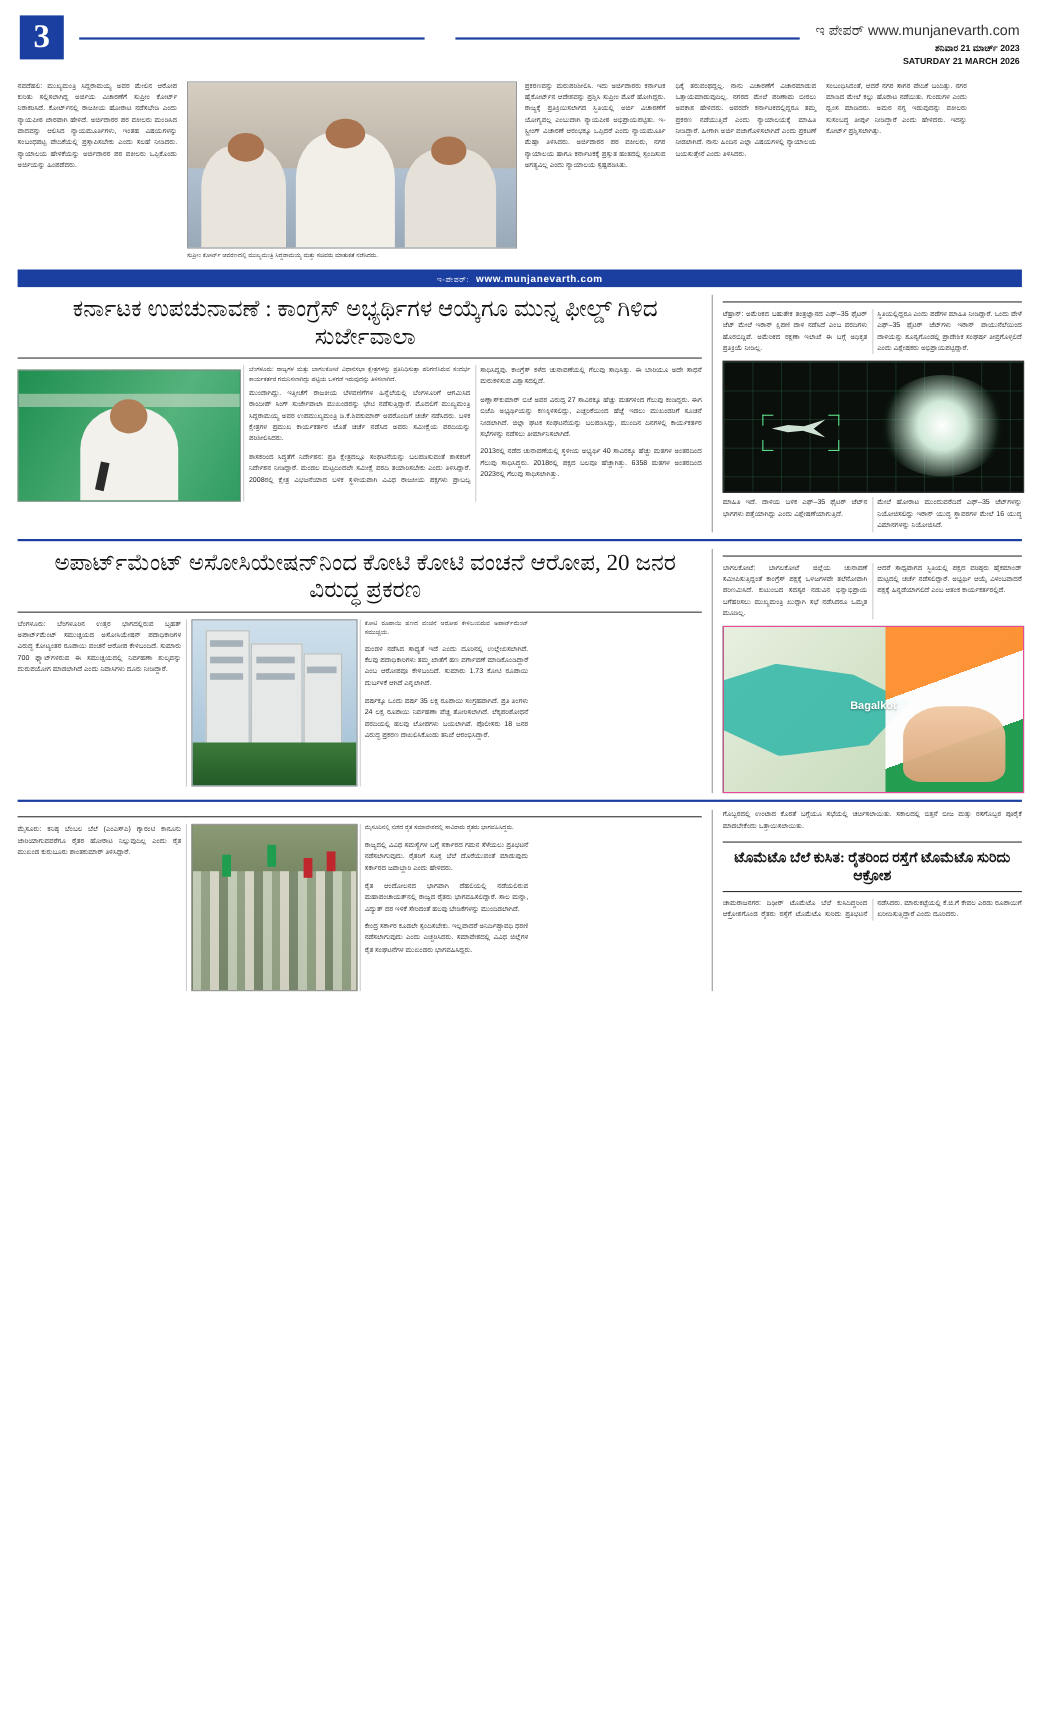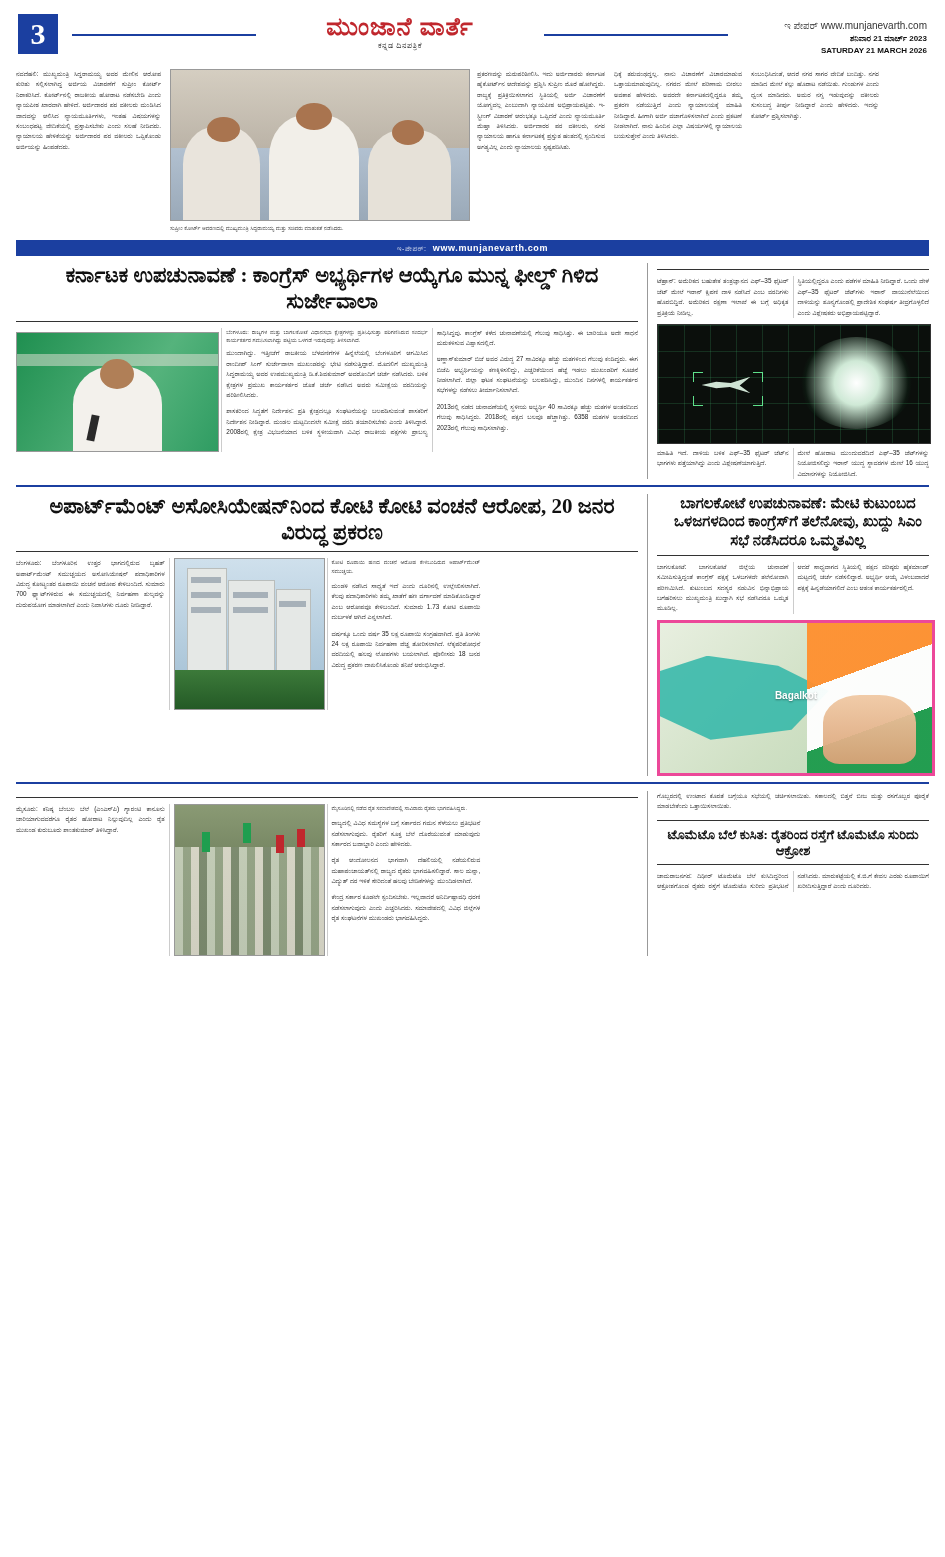--- a/index.html
+++ b/index.html
@@ -37,21 +37,21 @@
     font-size:25px;font-weight:bold;color:#c0272d;letter-spacing:1px;
     line-height:1.05;
   }
   .mast-sub{
     font-size:8px;color:#222;margin-top:1px;letter-spacing:.5px;
   }
   .mast-right{
     text-align:right;min-width:185px;font-size:8px;line-height:1.5;color:#111;
     padding-top:4px;
   }
-  .mast-right .site{font-size:10px;color:#333;}
+  .mast-right .site{font-size:13px;color:#333;}
   .mast-right .date1{font-weight:bold;font-size:8px;}
   .mast-right .date2{font-weight:bold;font-size:8px;}
 
   
   .banner{
     margin:6px 16px 0 16px;
     background:#c0272d;color:#fff;
     font-family:"Liberation Serif", serif;
     font-weight:bold;font-size:16.5px;
     text-align:center;padding:5px 6px 6px 6px;
@@ -101,21 +101,21 @@
   .body-wrap{margin:0 16px;}
   .hr-thin{border-top:1px solid #333;margin:6px 0 0 0;}
   .hr-thick{border-top:2px solid #1b3fa0;margin:6px 0 0 0;}
 
   .sec{display:grid;gap:9px;}
   .sec2{grid-template-columns:1fr 282px;}
   .vline{border-left:1px solid #999;padding-left:9px;}
 
   .hl{
     font-family:"Liberation Serif", serif;
-    font-weight:bold;text-align:center;line-height:1.22;color:#111;margin-left:10px;
+    font-weight:normal;text-align:center;line-height:1.22;color:#111;margin-left:10px;
   }
   .hl-xl{font-size:21px;}
   .hl-lg{font-size:19px;}
   .hl-md{font-size:15px;}
   .hl-en{font-family:"Liberation Serif", serif;}
 
   .cols3{column-count:3;column-gap:9px;column-rule:1px solid #ccc;}
   .cols4{column-count:4;column-gap:9px;column-rule:1px solid #ccc;}
   .cols2{column-count:2;column-gap:9px;column-rule:1px solid #ccc;}
 
@@ -146,21 +146,21 @@
     background-image:linear-gradient(rgba(70,200,120,.18) 1px,transparent 1px),
                      linear-gradient(90deg,rgba(70,200,120,.18) 1px,transparent 1px);
     background-size:26px 26px;}
   .jet-glow{position:absolute;right:6%;top:10%;width:42%;height:78%;border-radius:50%;
     background:radial-gradient(circle,#ffffff 0%,#cfe9d6 30%,rgba(20,60,35,.2) 70%,transparent 75%);}
   .jet-shape{position:absolute;left:16%;top:44%;width:18%;height:14%;background:#cfe3d4;
     clip-path:polygon(0% 50%,30% 30%,60% 38%,100% 0%,78% 52%,100% 100%,58% 62%,30% 70%);}
   .jet-bracket{position:absolute;border:1px solid #5ee08a;width:9px;height:9px;}
 
   
-  .img-map{width:100%;height:150px;border:3px solid #ec4899;position:relative;overflow:hidden;background:#15803d;}
+  .img-map{width:100%;height:150px;border:1px solid #ec4899;position:relative;overflow:hidden;background:#15803d;}
   .map-base{position:absolute;inset:0;background:linear-gradient(135deg,#e8efe0,#cfe0c4 55%,#bcd6b6);}
   .map-teal{position:absolute;left:0;top:22%;width:62%;height:56%;background:#2fb6a8;opacity:.85;
     clip-path:polygon(0% 18%,28% 0%,70% 12%,100% 42%,78% 88%,30% 100%,0% 72%);}
   .map-label{position:absolute;left:50%;top:48%;transform:translate(-50%,-50%);
     font-size:10px;font-weight:bold;color:#fff;text-shadow:0 1px 2px #0006;}
   .map-flag{position:absolute;right:0;top:0;width:46%;height:100%;
     background:linear-gradient(160deg,#ff8f2e 0%,#ff8f2e 34%,#ffffff 34%,#ffffff 66%,#1b9a4b 66%,#1b9a4b 100%);opacity:.95;}
   .map-hands{position:absolute;right:6%;bottom:6%;width:34%;height:46%;
     background:linear-gradient(#f0c9a4,#d9a277);border-radius:40% 40% 18% 18%;opacity:.95;}
 
@@ -179,24 +179,20 @@
 </head>
 <body>
 
 <div class="page">
 
   <div class="masthead">
     <div class="pagenum-wrap">
       <div class="pagenum">3</div>
     </div>
     <div class="mast-rule"></div>
-    <div class="mast-center">
-      <div class="mast-title">ಮುಂಜಾನೆ ವಾರ್ತೆ</div>
-      <div class="mast-sub">ಕನ್ನಡ ದಿನಪತ್ರಿಕೆ</div>
-    </div>
     <div class="mast-rule"></div>
     <div class="mast-right">
       <div class="site">ಇ ಪೇಪರ್  www.munjanevarth.com</div>
       <div class="date1">ಶನಿವಾರ 21 ಮಾರ್ಚ್ 2023</div>
       <div class="date2">SATURDAY 21 MARCH 2026</div>
     </div>
   </div>
 
 
   <div class="lead">
@@ -295,21 +291,20 @@
               <div class="apt-win" style="left:70%;top:28%;width:18%;height:4%;"></div>
             </div>
             <div class="fig-cap">ಕೋಟಿ ರೂಪಾಯಿ ಹಣದ ವಂಚನೆ ಆರೋಪ ಕೇಳಿಬಂದಿರುವ ಅಪಾರ್ಟ್‌ಮೆಂಟ್ ಸಮುಚ್ಚಯ.</div>
           </div>
           <div class="kn blk">ಮಂಡಳಿ ನಡೆಸಿದ ಸಾಧ್ಯತೆ ಇದೆ ಎಂದು ದೂರಿನಲ್ಲಿ ಉಲ್ಲೇಖಿಸಲಾಗಿದೆ. ಕೆಲವು ಪದಾಧಿಕಾರಿಗಳು ತಮ್ಮ ಖಾತೆಗೆ ಹಣ ವರ್ಗಾವಣೆ ಮಾಡಿಕೊಂಡಿದ್ದಾರೆ ಎಂಬ ಆರೋಪವೂ ಕೇಳಿಬಂದಿದೆ. ಸುಮಾರು 1.73 ಕೋಟಿ ರೂಪಾಯಿ ದುರ್ಬಳಕೆ ಆಗಿದೆ ಎನ್ನಲಾಗಿದೆ.</div>
           <div class="kn blk">ವರ್ಷಕ್ಕೂ ಒಂದು ವರ್ಷ 35 ಲಕ್ಷ ರೂಪಾಯಿ ಸಂಗ್ರಹವಾಗಿದೆ. ಪ್ರತಿ ತಿಂಗಳು 24 ಲಕ್ಷ ರೂಪಾಯಿ ನಿರ್ವಹಣಾ ವೆಚ್ಚ ತೋರಿಸಲಾಗಿದೆ. ಲೆಕ್ಕಪರಿಶೋಧನೆ ವರದಿಯಲ್ಲಿ ಹಲವು ಲೋಪಗಳು ಬಯಲಾಗಿವೆ. ಪೊಲೀಸರು 18 ಜನರ ವಿರುದ್ಧ ಪ್ರಕರಣ ದಾಖಲಿಸಿಕೊಂಡು ತನಿಖೆ ಆರಂಭಿಸಿದ್ದಾರೆ.</div>
         </div>
       </div>
 
       <div class="vline">
-        <div class="hl hl-md">ಬಾಗಲಕೋಟೆ ಉಪಚುನಾವಣೆ: ಮೇಟಿ ಕುಟುಂಬದ ಒಳಜಗಳದಿಂದ ಕಾಂಗ್ರೆಸ್‌ಗೆ ತಲೆನೋವು, ಖುದ್ದು ಸಿಎಂ ಸಭೆ ನಡೆಸಿದರೂ ಒಮ್ಮತವಿಲ್ಲ</div>
         <div class="hr-thin"></div>
         <div class="cols2 pad6">
           <div class="kn">ಬಾಗಲಕೋಟೆ: ಬಾಗಲಕೋಟೆ ಜಿಲ್ಲೆಯ ಚುನಾವಣೆ ಸಮೀಪಿಸುತ್ತಿದ್ದಂತೆ ಕಾಂಗ್ರೆಸ್ ಪಕ್ಷಕ್ಕೆ ಒಳಜಗಳವೇ ತಲೆನೋವಾಗಿ ಪರಿಣಮಿಸಿದೆ. ಕುಟುಂಬದ ಸದಸ್ಯರ ನಡುವಿನ ಭಿನ್ನಾಭಿಪ್ರಾಯ ಬಗೆಹರಿಸಲು ಮುಖ್ಯಮಂತ್ರಿ ಖುದ್ದಾಗಿ ಸಭೆ ನಡೆಸಿದರೂ ಒಮ್ಮತ ಮೂಡಿಲ್ಲ.</div>
           <div class="kn">ಆದರೆ ಸಾಧ್ಯವಾಗದ ಸ್ಥಿತಿಯಲ್ಲಿ ಪಕ್ಷದ ವರಿಷ್ಠರು ಹೈಕಮಾಂಡ್ ಮಟ್ಟದಲ್ಲಿ ಚರ್ಚೆ ನಡೆಸಲಿದ್ದಾರೆ. ಅಭ್ಯರ್ಥಿ ಆಯ್ಕೆ ವಿಳಂಬವಾದರೆ ಪಕ್ಷಕ್ಕೆ ಹಿನ್ನಡೆಯಾಗಲಿದೆ ಎಂಬ ಆತಂಕ ಕಾರ್ಯಕರ್ತರಲ್ಲಿದೆ.</div>
         </div>
         <div class="img-map" style="margin-top:6px;">
           <div class="map-base"></div>
           <div class="map-teal"></div>
           <div class="map-flag"></div>
           <div class="map-hands"></div>

